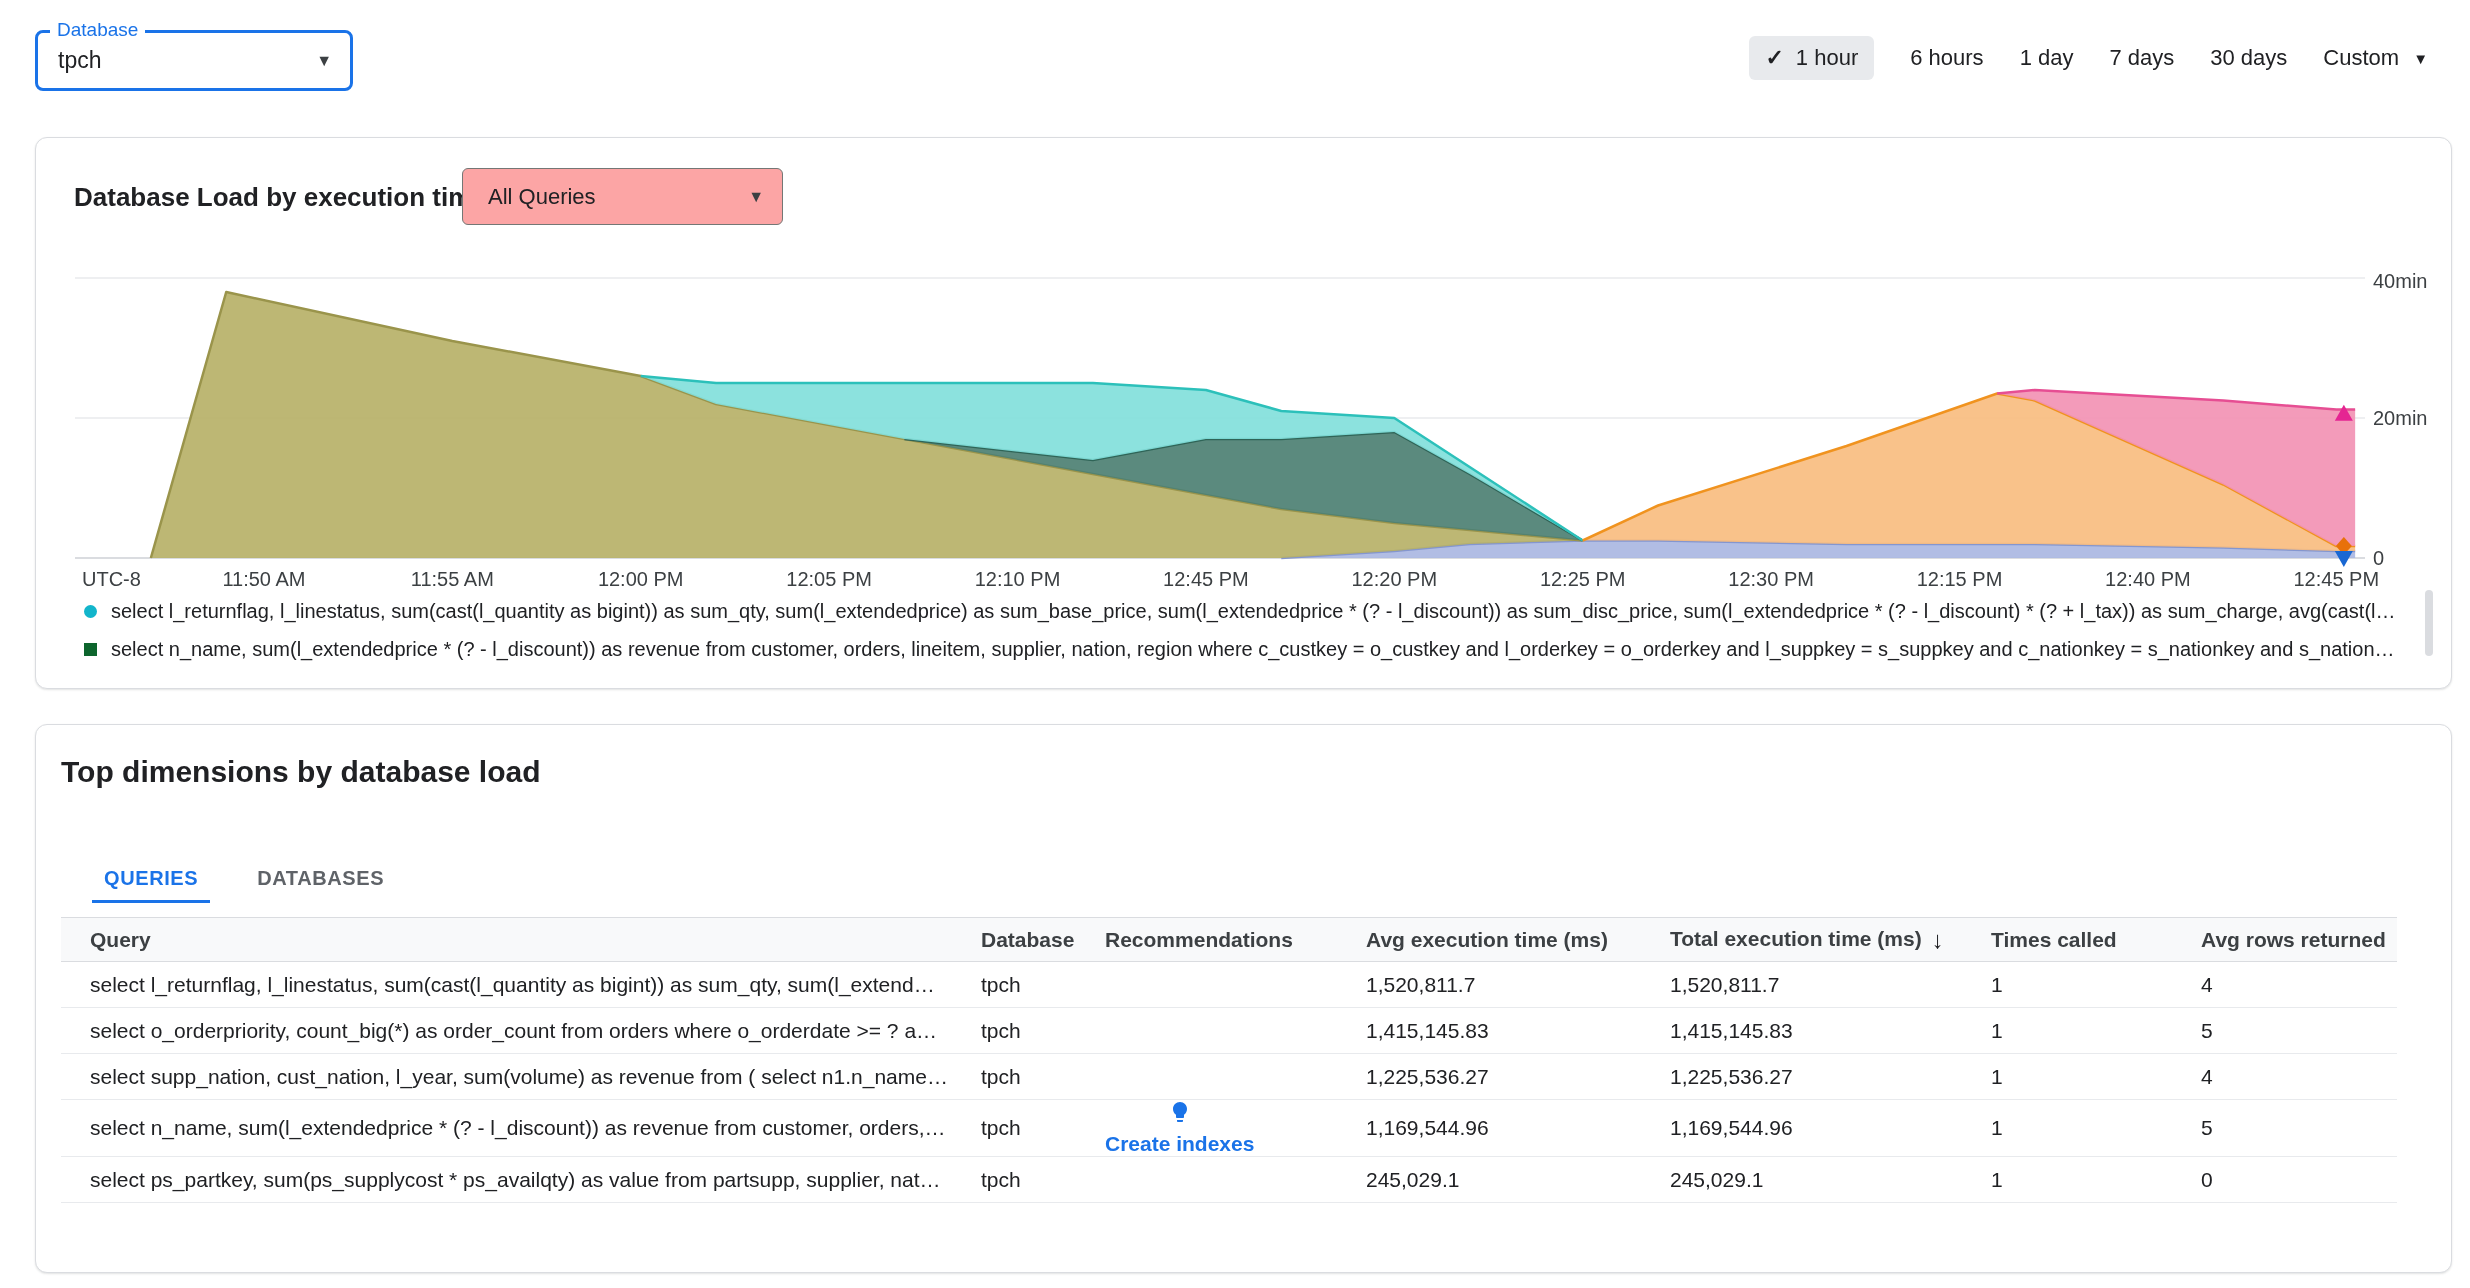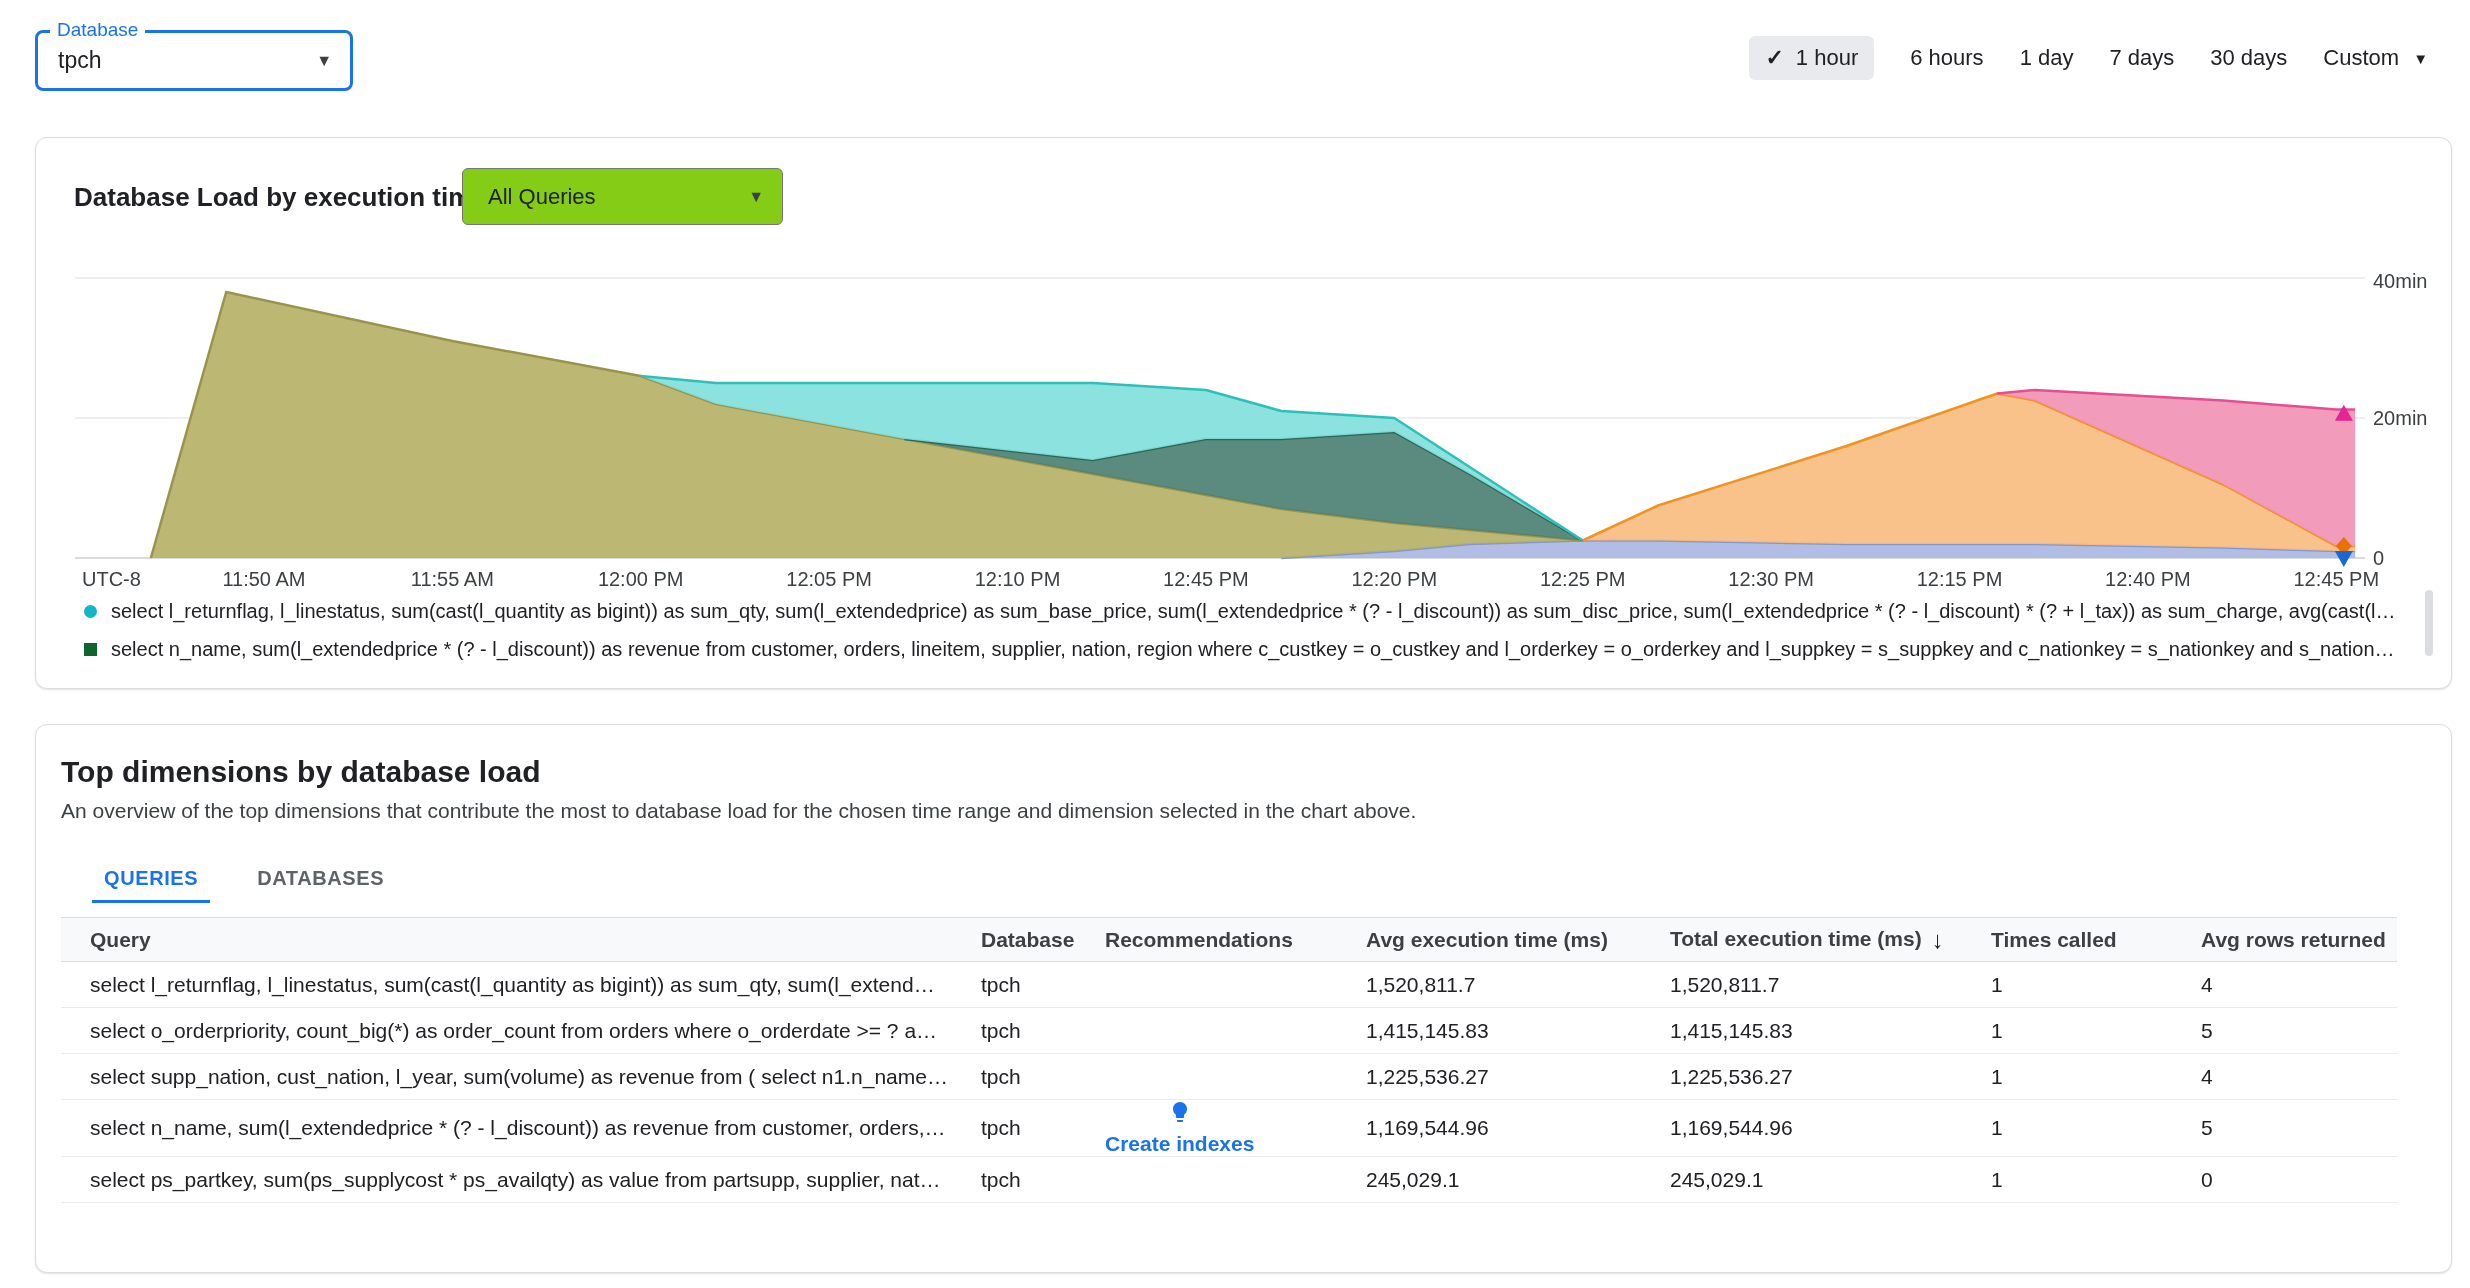--- a/index.html
+++ b/index.html
@@ -27,21 +27,21 @@
   .card{position:absolute;left:35px;width:2417px;background:#fff;border:1px solid #dadce0;
         border-radius:12px;box-shadow:0 1px 2px rgba(60,64,67,.15);}
   #load-card{top:137px;height:552px;}
   #dim-card{top:724px;height:549px;}
 
   .card-title{position:absolute;margin:0;font-weight:600;color:#202124;}
   #load-card .card-title{left:38px;top:44px;font-size:26px;}
   #dim-card  .card-title{left:25px;top:30px;font-size:30px;}
   .subtitle{position:absolute;left:25px;top:74px;margin:0;font-size:21px;color:#3c4043;}
 
-  .filter-select{position:absolute;left:426px;top:30px;width:321px;height:57px;background:#84cc16;
+  .filter-select{position:absolute;left:426px;top:30px;width:321px;height:57px;background:#fca5a5;
                  border:1px solid #747775;border-radius:6px;display:flex;align-items:center;
                  padding:0 18px 0 25px;font-size:22px;cursor:pointer;}
   .filter-select .fs-value{flex:1;}
 
   
   #load-chart-svg{position:absolute;left:39px;top:133px;}
   .ylab{position:absolute;left:2337px;font-size:20px;color:#3c4043;line-height:24px;}
   .y40{top:131px}.y20{top:268px}.y0{top:408px}
   #x-axis-labels{position:absolute;left:0;top:430px;width:100%;height:26px;
                  font-size:20px;color:#3c4043;}
@@ -162,21 +162,20 @@
       <div class="legend-row">
         <span class="legend-marker square" style="background: rgb(13, 101, 45);"></span>
         <span class="legend-text">select n_name, sum(l_extendedprice * (? - l_discount)) as revenue from customer, orders, lineitem, supplier, nation, region where c_custkey = o_custkey and l_orderkey = o_orderkey and l_suppkey = s_suppkey and c_nationkey = s_nationkey and s_nationkey = n_nation…</span>
       </div>
     </div>
   <div class="legend-scrollbar"></div>
 </section>
 
 <section class="card" id="dim-card">
   <h2 class="card-title">Top dimensions by database load</h2>
-  <p class="subtitle">An overview of the top dimensions that contribute the most to database load for the chosen time range and dimension selected in the chart above.</p>
 
   <div class="tabs" id="dim-tabs">
       <div class="tab active">QUERIES</div>
       <div class="tab">DATABASES</div>
     </div>
 
   <table id="dim-table">
     <colgroup>
       <col style="width:920px">
         <col style="width:124px">

